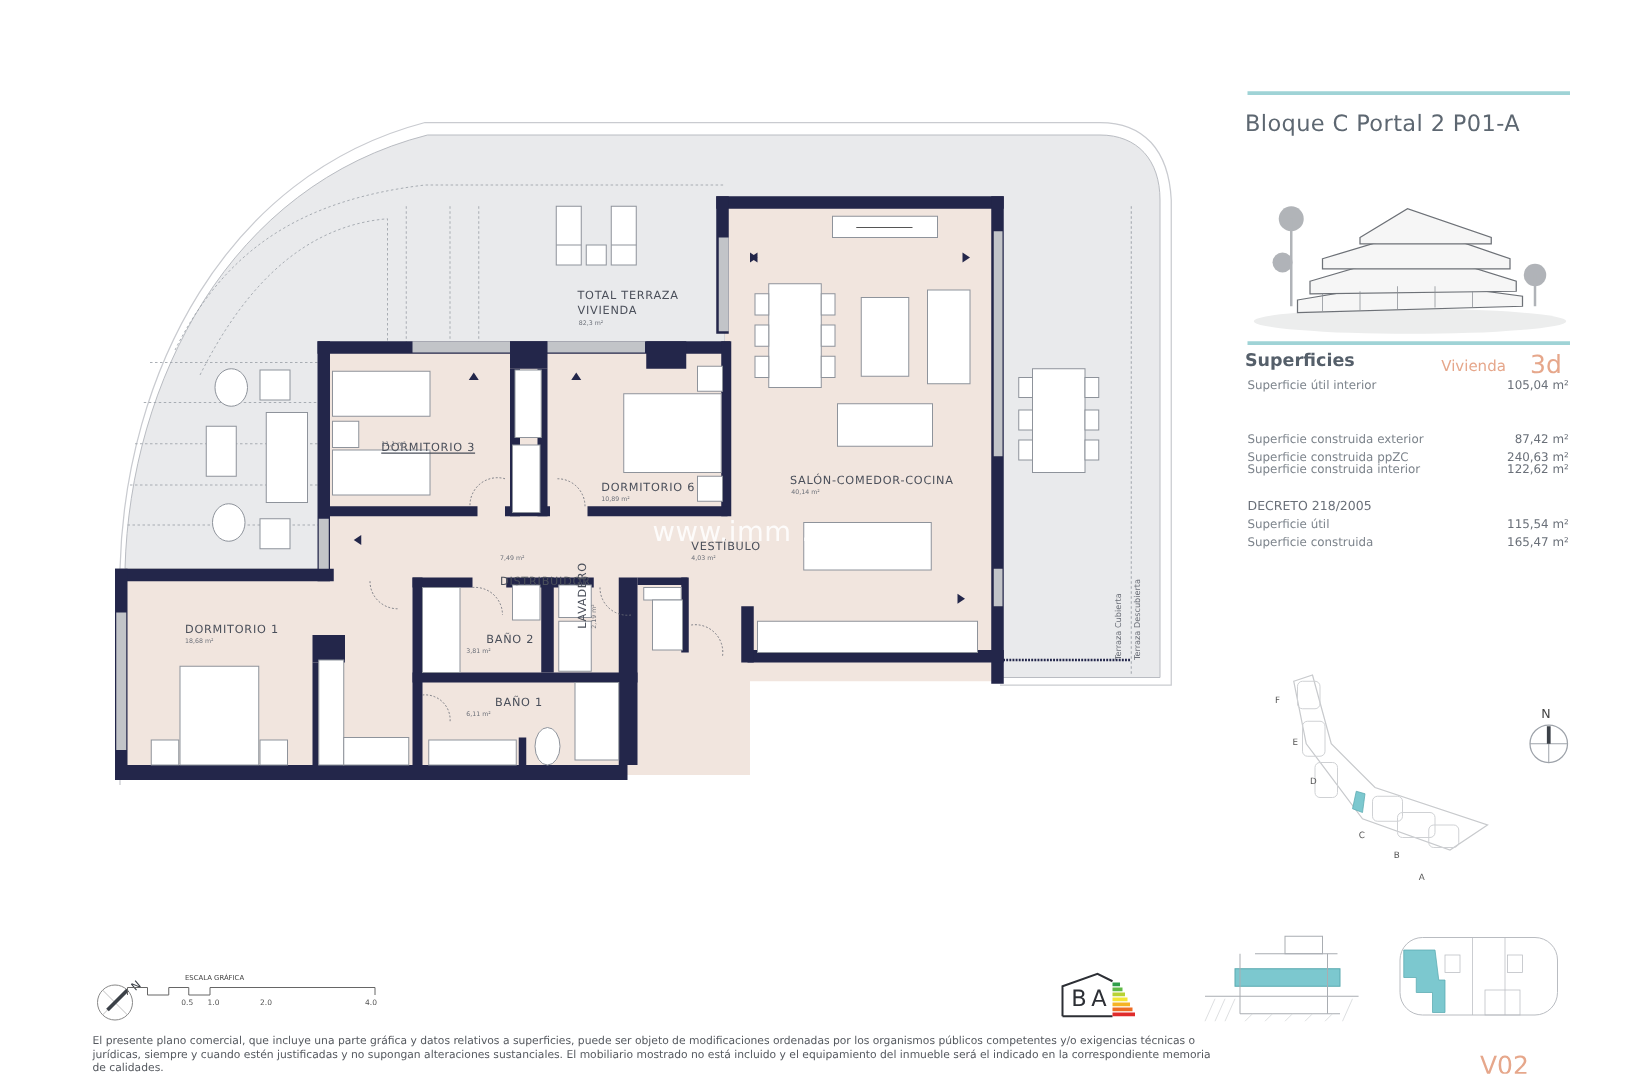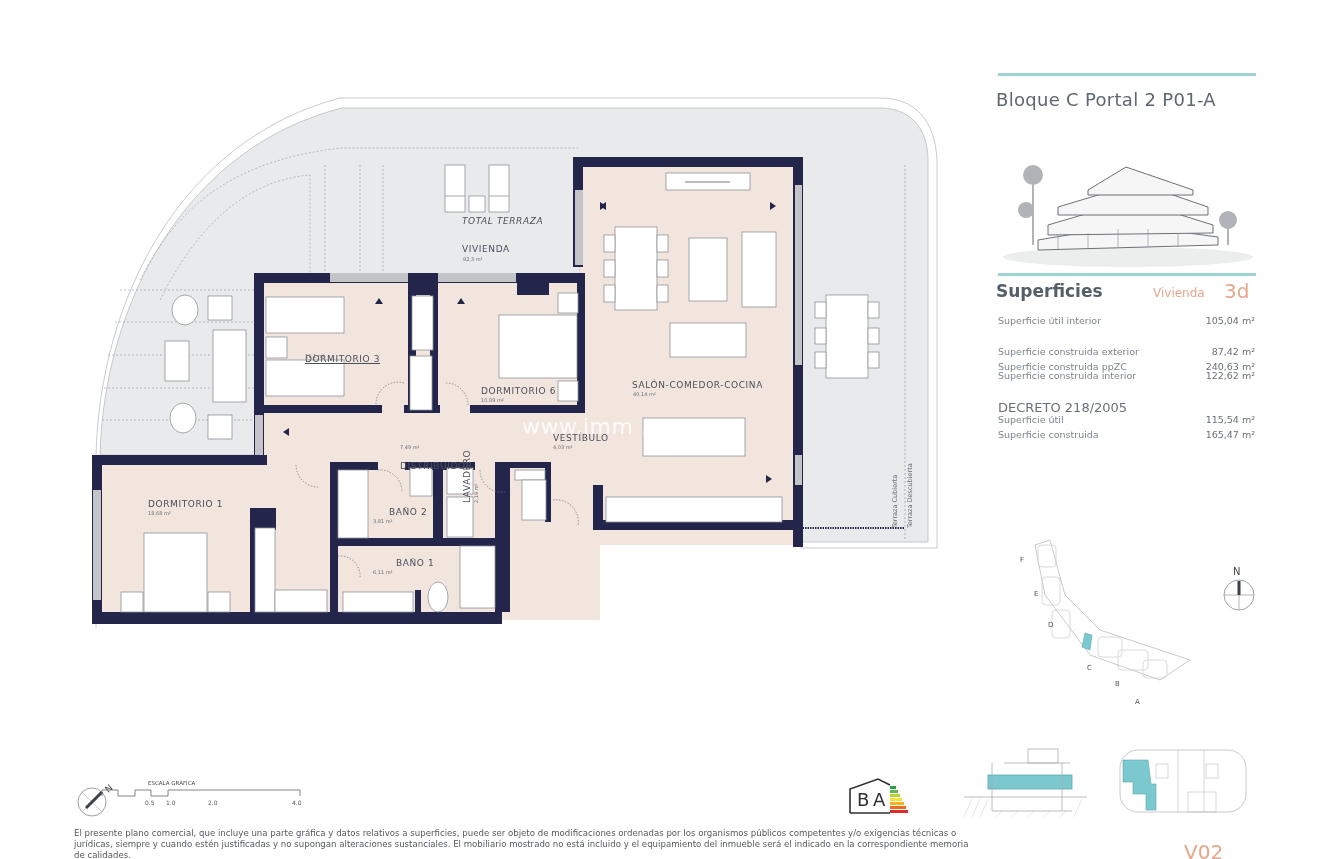--- a/index.html
+++ b/index.html
@@ -4,26 +4,26 @@
 <style>
   html, body { margin: 0; padding: 0; }
   body { width: 1320px; height: 859px; background: #ffffff; position: relative; overflow: hidden; font-family: "DejaVu Sans", sans-serif; color: #5a646e; }
   .abs { position: absolute; }
   #plan { position: absolute; left: 0; top: 0; }
   .room-label { position: absolute; font-family: "DejaVu Sans", sans-serif; font-size: 9px; letter-spacing: 0.6px; color: #4a4f5a; white-space: nowrap; line-height: 10px; }
   .room-area { position: absolute; font-size: 5px; color: #6b6f78; white-space: nowrap; }
   .watermark { position: absolute; left: 522px; top: 414px; font-family: "DejaVu Sans", sans-serif; font-size: 22px; color: rgba(255,255,255,0.85); letter-spacing: 0.5px; white-space: nowrap; }
   .side-rule { position: absolute; left: 998px; width: 258px; height: 3px; background: #9fd3d6; }
   .title { position: absolute; left: 996px; top: 89px; font-size: 18px; color: #5d6771; letter-spacing: 0.3px; white-space: nowrap; }
-  .sup-title { position: absolute; left: 996px; top: 281px; font-size: 17px; font-weight: bold; color: #555f6a; white-space: nowrap; }
+  .sup-title { position: absolute; left: 996px; top: 281px; font-size: 14px; font-weight: bold; color: #555f6a; white-space: nowrap; }
   .viv-label { position: absolute; left: 1153px; top: 286px; font-size: 12px; color: #e6a78b; white-space: nowrap; }
   .viv-type { position: absolute; left: 1224px; top: 279px; font-size: 20px; color: #e6a78b; white-space: nowrap; }
   .sup-row { position: absolute; left: 998px; width: 257px; font-size: 9.5px; color: #7d848c; display: flex; justify-content: space-between; white-space: nowrap; }
   .sup-row .val { color: #6a7079; }
-  .decreto { position: absolute; left: 998px; top: 400px; font-size: 13px; color: #6a7079; white-space: nowrap; }
+  .decreto { position: absolute; left: 998px; top: 400px; font-size: 10px; color: #6a7079; white-space: nowrap; }
   .disclaimer { position: absolute; left: 74px; top: 828px; width: 900px; font-size: 8.6px; line-height: 11px; color: #55595f; }
   .scale-title { position: absolute; left: 148px; top: 780px; font-size: 5.5px; color: #444; white-space: nowrap; }
   .scale-tick { position: absolute; top: 799px; font-size: 6px; color: #555; white-space: nowrap; }
   .version { position: absolute; left: 1184px; top: 840px; font-size: 20px; color: #e6a78b; white-space: nowrap; }
   .loc-letter { position: absolute; font-size: 7px; color: #555; }
   .north-letter { position: absolute; left: 1233px; top: 566px; font-size: 10px; color: #444; }
 </style>
 </head>
 <body>
 
@@ -184,21 +184,21 @@
     <polygon points="379,298 383,304 375,304"></polygon>
     <polygon points="461,298 465,304 457,304"></polygon>
     <polygon points="283,432 289,428 289,436"></polygon>
     <polygon points="606,206 600,202 600,210"></polygon>
     <polygon points="600,206 606,202 606,210"></polygon>
     <polygon points="776,206 770,202 770,210"></polygon>
     <polygon points="772,479 766,475 766,483"></polygon>
   </g>
 </svg>
 
-<div class="room-label" style="left:462px;top:216px;font-style:italic;">TOTAL  TERRAZA</div>
+<div class="room-label" style="left:462px;top:232px;">TOTAL  TERRAZA</div>
 <div class="room-label" style="left:462px;top:244px;">VIVIENDA</div>
 <div class="room-area" style="left:463px;top:256px;">82,3 m²</div>
 
 <div class="room-label" style="left:305px;top:354px;text-decoration:underline;">DORMITORIO 3</div>
 <div class="room-area" style="left:305px;top:353px;">11,1 m²</div>
 
 <div class="room-label" style="left:481px;top:386px;">DORMITORIO 6</div>
 <div class="room-area" style="left:481px;top:397px;">10,89 m²</div>
 
 <div class="room-label" style="left:632px;top:380px;">SALÓN-COMEDOR-COCINA</div>
@@ -252,21 +252,21 @@
     <circle cx="230" cy="75" r="9"></circle>
       <rect x="229" y="75" width="2" height="25"></rect>
   </g>
 </svg>
 
 <div class="side-rule" style="top:273px;"></div>
 <div class="sup-title">Superficies</div>
 <div class="viv-label">Vivienda</div>
 <div class="viv-type">3d</div>
 
-<div class="sup-row" style="top:315px;">
+<div class="sup-row" style="top:303px;">
     <span>Superficie útil interior</span>
     <span class="val">105,04 m²</span>
   </div>
 <div class="sup-row" style="top:330px;margin-top:40px;">
     <span>Superficie construida interior</span>
     <span class="val">122,62 m²</span>
   </div>
 <div class="sup-row" style="top:346px;text-align:center;">
     <span>Superficie construida exterior</span>
     <span class="val">87,42 m²</span>

